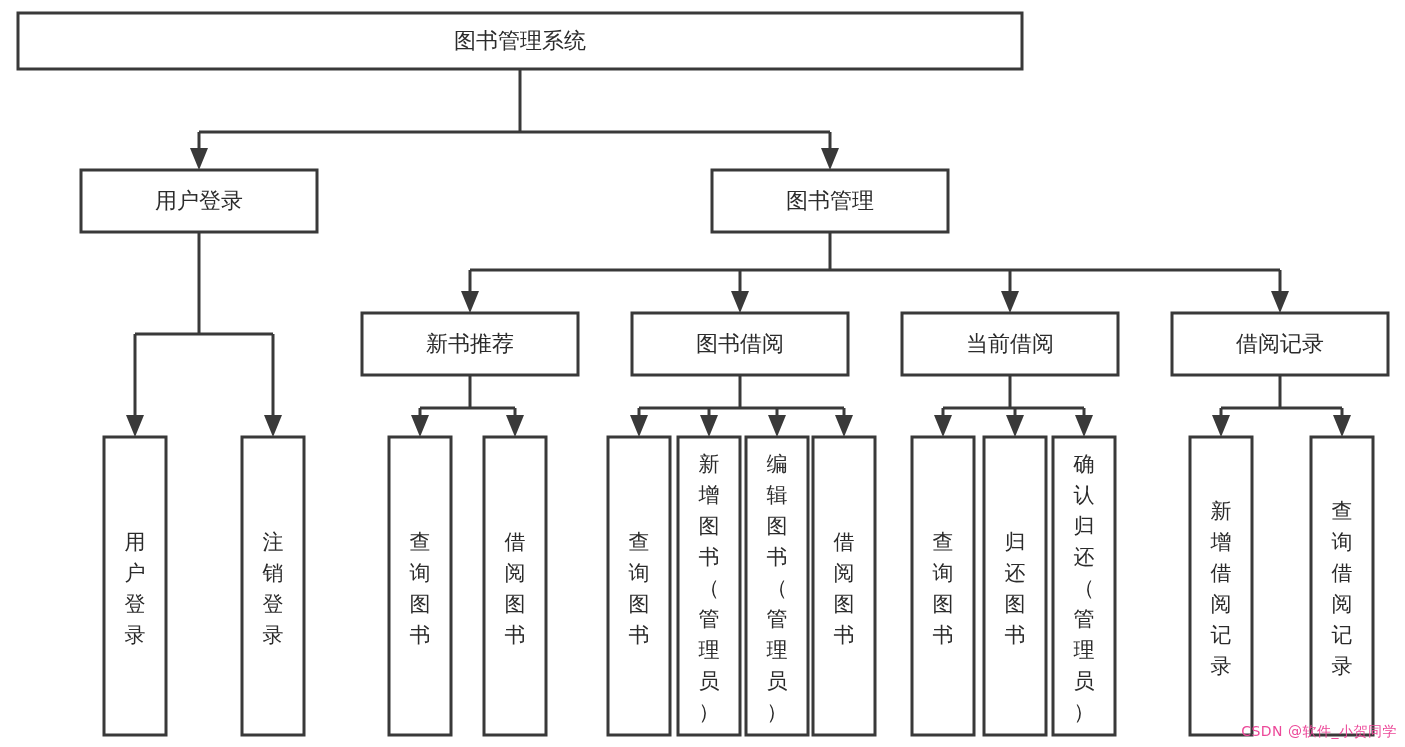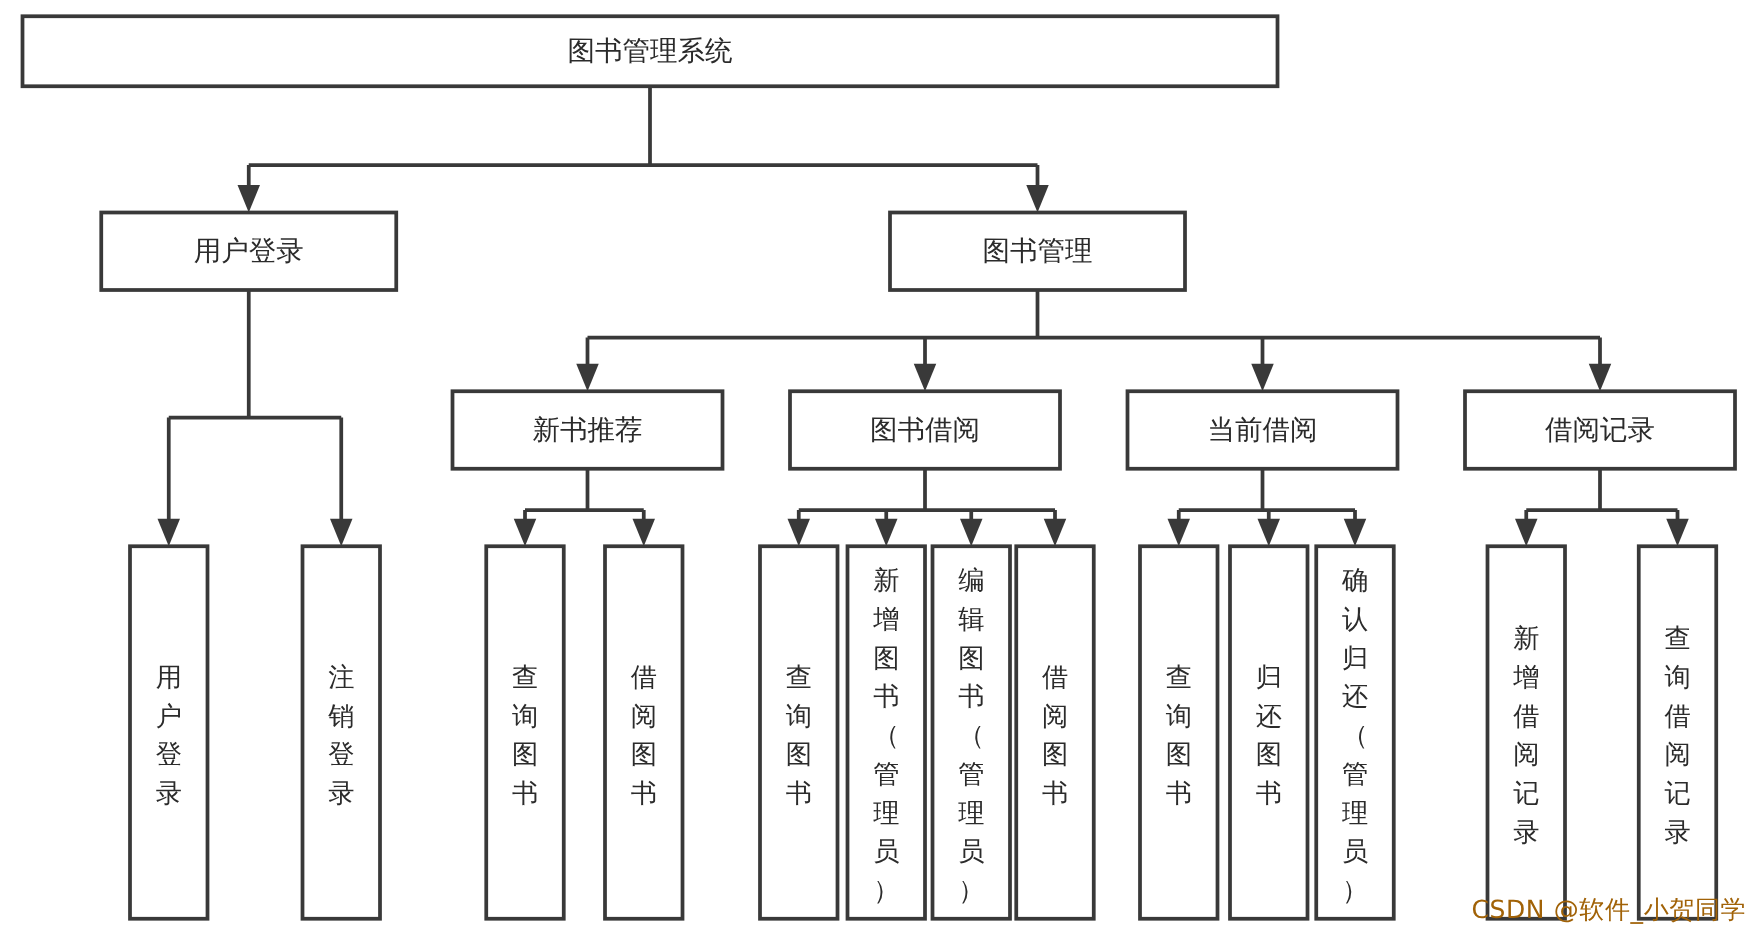--- a/index.html
+++ b/index.html
@@ -54,22 +54,22 @@
   }
   .arrow-head {
     fill: #393939;
     stroke: none;
   }
   .watermark {
     position: absolute;
     right: 8px;
     bottom: 6px;
     font-family: "DejaVu Sans", "Liberation Sans", sans-serif;
-    font-size: 20px;
-    color: #a16207;
+    font-size: 14px;
+    color: #ec4899;
     letter-spacing: 0.5px;
     white-space: nowrap;
     user-select: none;
   }
 </style>
 </head>
 <body>
 
 <div id="diagram-root">
 

